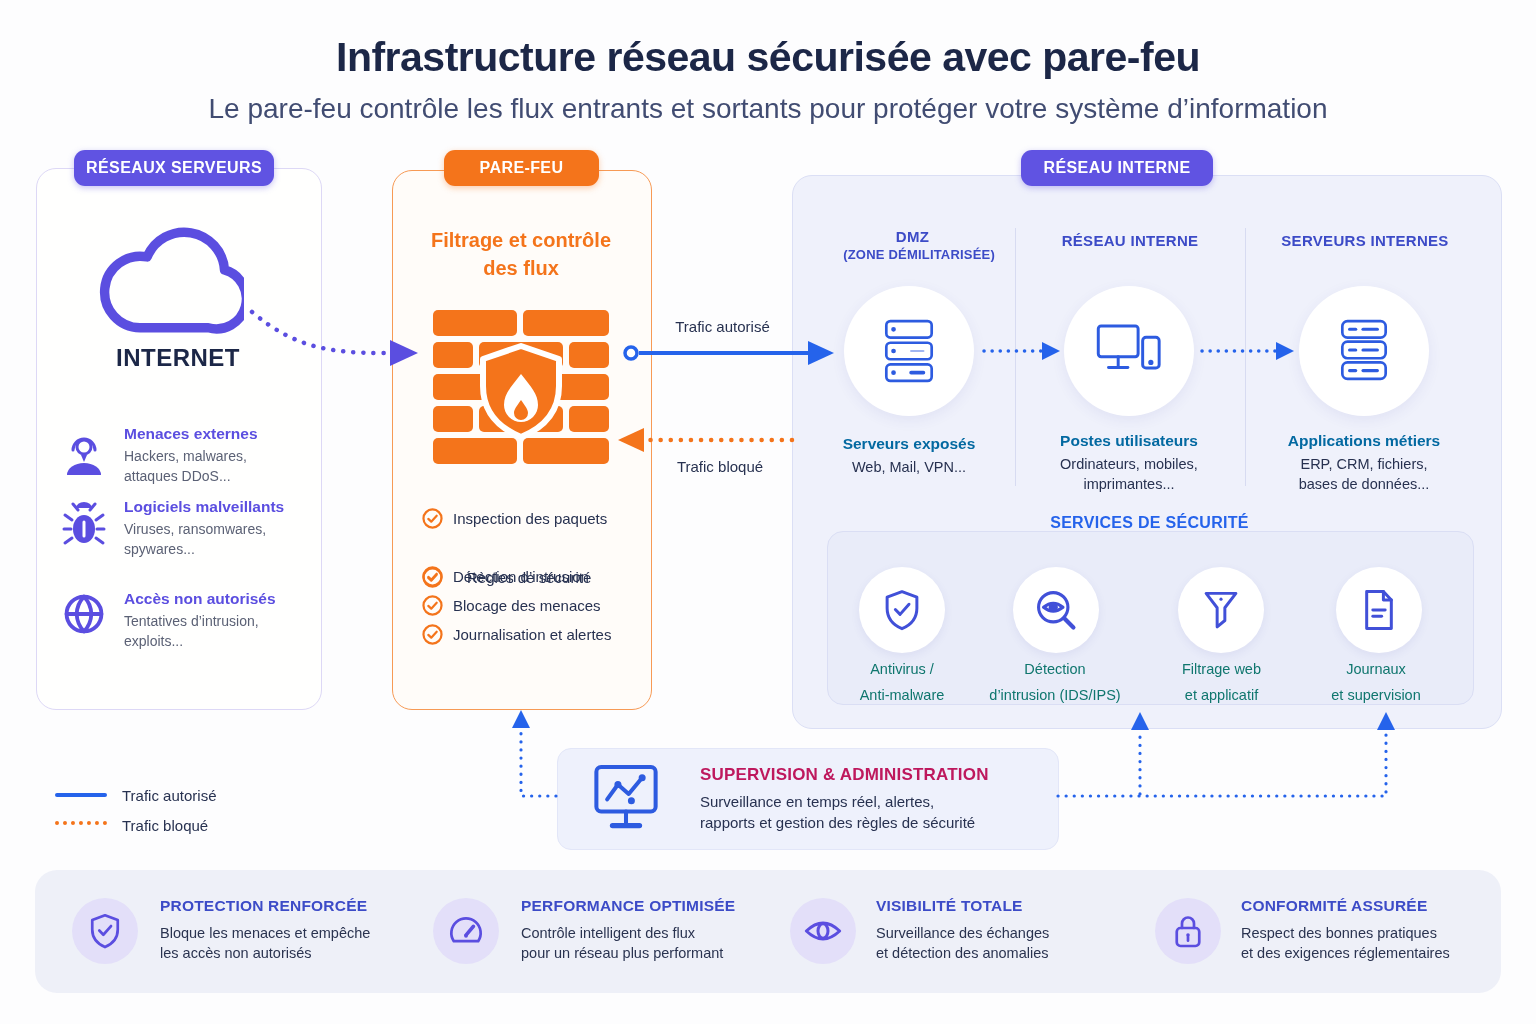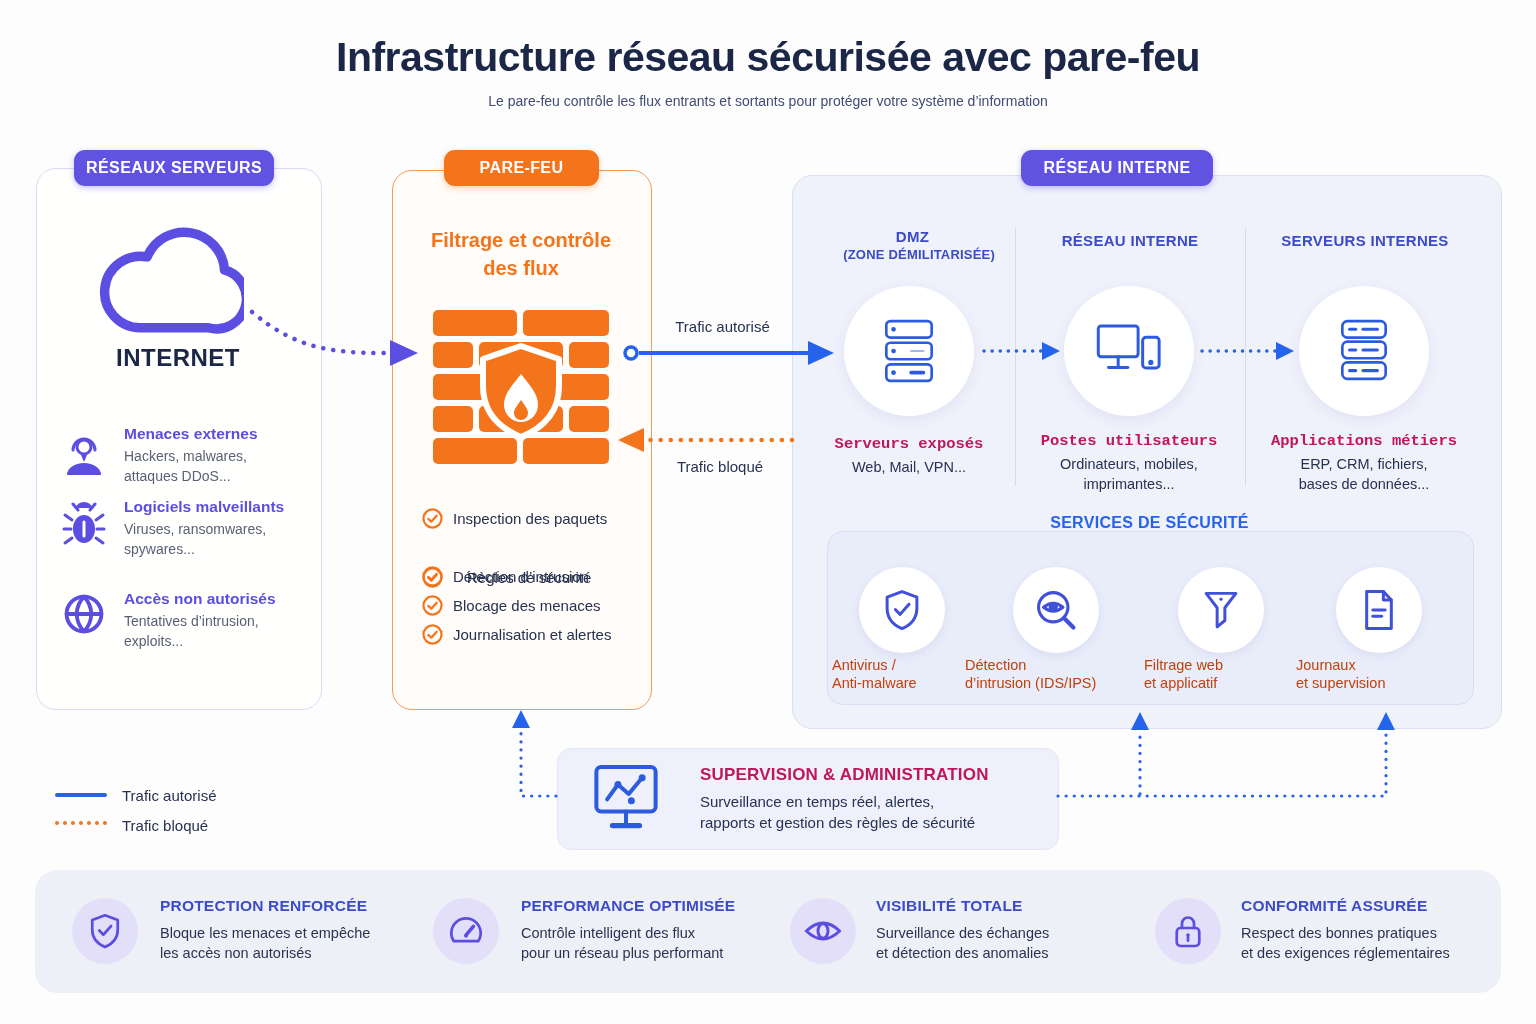--- a/index.html
+++ b/index.html
@@ -5,21 +5,21 @@
   html,body{margin:0;padding:0;}
   body{
     width:1536px;height:1024px;position:relative;overflow:hidden;
     background:#fdfdfe;
     font-family:"Liberation Sans", sans-serif;
     color:#1c2747;
   }
   .abs{position:absolute;}
   
   .title{left:0;top:34px;width:1536px;text-align:center;font-size:41px;font-weight:bold;color:#1c2747;letter-spacing:-0.5px;}
-  .subtitle{left:0;top:93px;width:1536px;text-align:center;font-size:14px;color:#414c72;}
+  .subtitle{left:0;top:93px;width:1536px;text-align:center;font-size:28px;color:#414c72;}
   
   .badge{height:36px;border-radius:11px;color:#fff;font-size:16px;font-weight:bold;letter-spacing:.4px;
     display:flex;align-items:center;justify-content:center;z-index:5;}
   .badge.purple{background:#6053e2;box-shadow:0 2px 6px rgba(96,83,226,.35);}
   .badge.orange{background:#f4741b;box-shadow:0 2px 6px rgba(244,116,27,.35);}
   
   .panel{border-radius:20px;}
   .ext-panel{left:36px;top:168px;width:284px;height:540px;background:#fffffe;border:1.5px solid #ddd8f6;}
   .fw-panel{left:392px;top:170px;width:258px;height:538px;background:#fffcf9;border:1.5px solid #f79a55;}
   .int-panel{left:792px;top:175px;width:708px;height:552px;background:#eff1fb;border:1.5px solid #dbdff5;}
@@ -34,25 +34,25 @@
   .threat-text{width:185px;}
   
   .fw-title{left:392px;top:226px;width:258px;text-align:center;font-size:20px;font-weight:bold;color:#f4741b;line-height:28px;}
   .fw-item{position:absolute;left:422px;display:flex;align-items:center;gap:10px;}
   .fw-item span{font-size:15px;color:#273150;}
   
   .col-head{font-size:15px;font-weight:bold;color:#3c4bc7;text-align:center;letter-spacing:.3px;}
   .col-sub{font-size:13px;font-weight:bold;color:#3c4bc7;text-align:right;letter-spacing:.2px;}
   .divider{width:1px;background:#d7dbf1;top:228px;height:258px;}
   .zone-circle{width:130px;height:130px;border-radius:50%;background:#fff;box-shadow:0 4px 14px rgba(60,70,160,.08);display:flex;align-items:center;justify-content:center;}
-  .zone-title{font-size:15.5px;font-weight:bold;color:#be185d;text-align:center;font-family:Liberation Mono, monospace;}
+  .zone-title{font-size:15.5px;font-weight:bold;color:#0369a1;text-align:center;}
   .zone-desc{font-size:14.5px;color:#273150;text-align:center;line-height:20px;margin-top:4px;}
   .svc-title{left:827px;top:514px;width:645px;text-align:center;font-size:16px;font-weight:bold;color:#2563eb;letter-spacing:.3px;}
   .svc-circle{width:86px;height:86px;border-radius:50%;background:#fff;box-shadow:0 3px 10px rgba(60,70,160,.08);display:flex;align-items:center;justify-content:center;}
-  .svc-label{font-size:14.5px;color:#c2410c;line-height:18px;}
+  .svc-label{font-size:14.5px;color:#0f766e;text-align:center;line-height:26px;}
   
   .sup-title{font-size:17px;font-weight:bold;color:#be185d;letter-spacing:.2px;}
   .sup-desc{font-size:15px;color:#273150;line-height:21px;margin-top:6px;}
   
   .flow-label{font-size:15px;color:#273150;}
   
   .legend-line{left:55px;width:52px;}
   .legend-text{font-size:15px;color:#273150;}
   
   .ben-circle{width:66px;height:66px;border-radius:50%;background:#e3dff9;display:flex;align-items:center;justify-content:center;}

